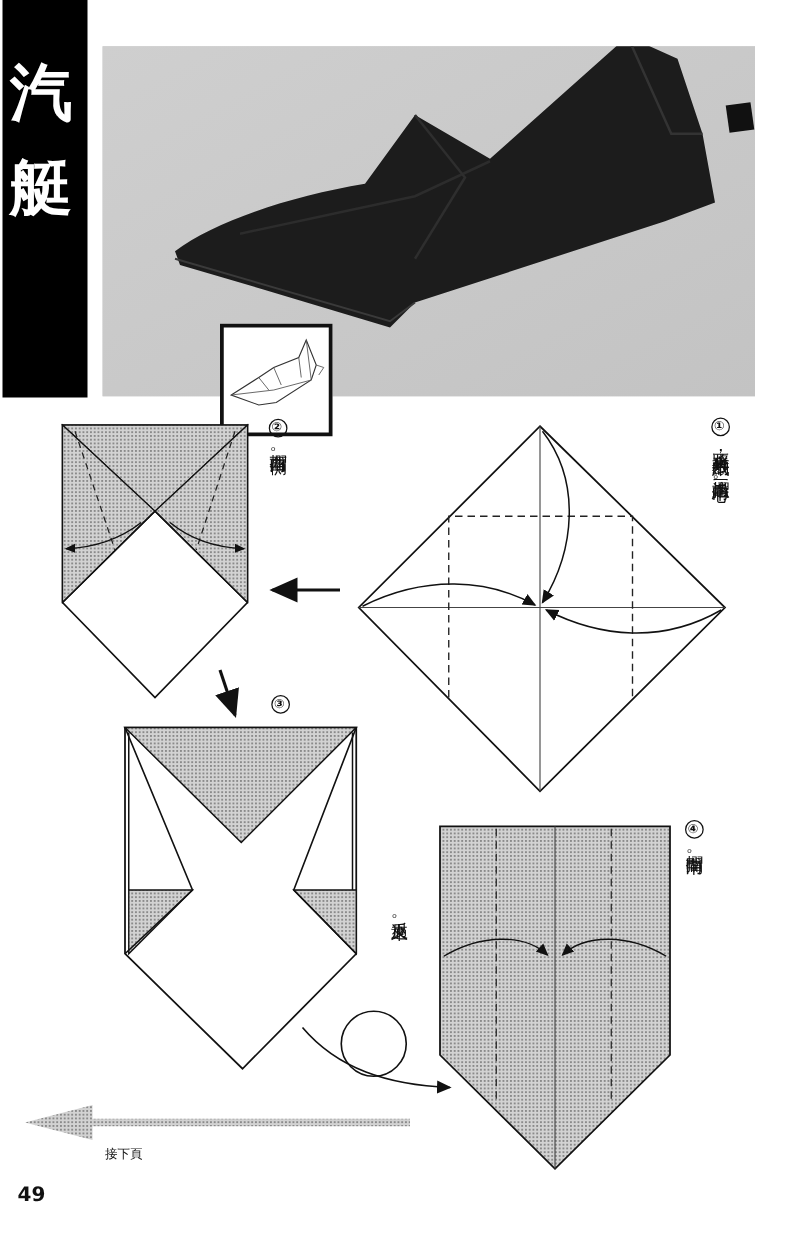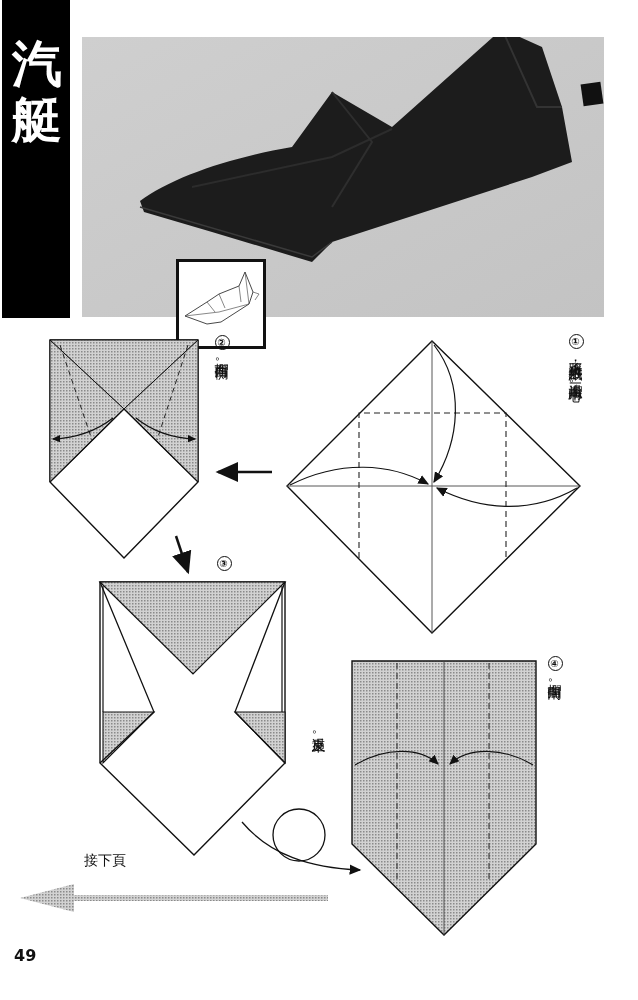--- a/index.html
+++ b/index.html
@@ -1,33 +1,33 @@
 <!DOCTYPE html>
 <html><head>
 <meta charset="utf-8">
 <style>
   html, body { margin:0; padding:0; background:#ffffff; }
   body { width:638px; height:1000px; position:relative; overflow:hidden;
          font-family:"DejaVu Sans", sans-serif; color:#111; }
   .title-bar { position:absolute; left:2px; top:0; width:68px; height:318px; background:#000; }
   .title-text { position:absolute; left:6px; top:36px; width:58px; color:#fff;
-                font-weight:bold; font-size:50px; line-height:56px; text-align:center;
+                font-weight:bold; font-size:50px; line-height:76px; 
                 font-family:"DejaVu Sans", sans-serif; }
   .photo { position:absolute; left:82px; top:37px; width:522px; height:280px;
            background:#c9c9c9; overflow:visible; }
   .photo svg { position:absolute; left:0; top:0; }
   .inset { position:absolute; left:94px; top:222px; width:84px; height:84px;
            background:#fff; border:3px solid #111; }
   .vtext { position:absolute; writing-mode:vertical-rl; font-size:14px; line-height:16px;
            letter-spacing:1px; color:#111; font-family:"DejaVu Sans", sans-serif; }
   .step-num { display:inline-block; writing-mode:horizontal-tb; width:13px; height:13px; border:1.5px solid #111;
               border-radius:50%; font-size:10px; line-height:13px; text-align:center; font-weight:bold;
               margin-bottom:2px; }
   .diagram { position:absolute; left:0; top:0; }
-  .next-label { position:absolute; left:84px; top:852px; font-size:14px; }
+  .next-label { position:absolute; left:84px; top:916px; font-size:10px; }
   .page-num { position:absolute; left:14px; top:946px; font-size:16px; font-weight:bold;text-align:right; }
 </style>
 </head>
 <body>
 
 <div class="title-bar">
   <div class="title-text">汽艇</div>
 </div>
 
 <div class="photo">

